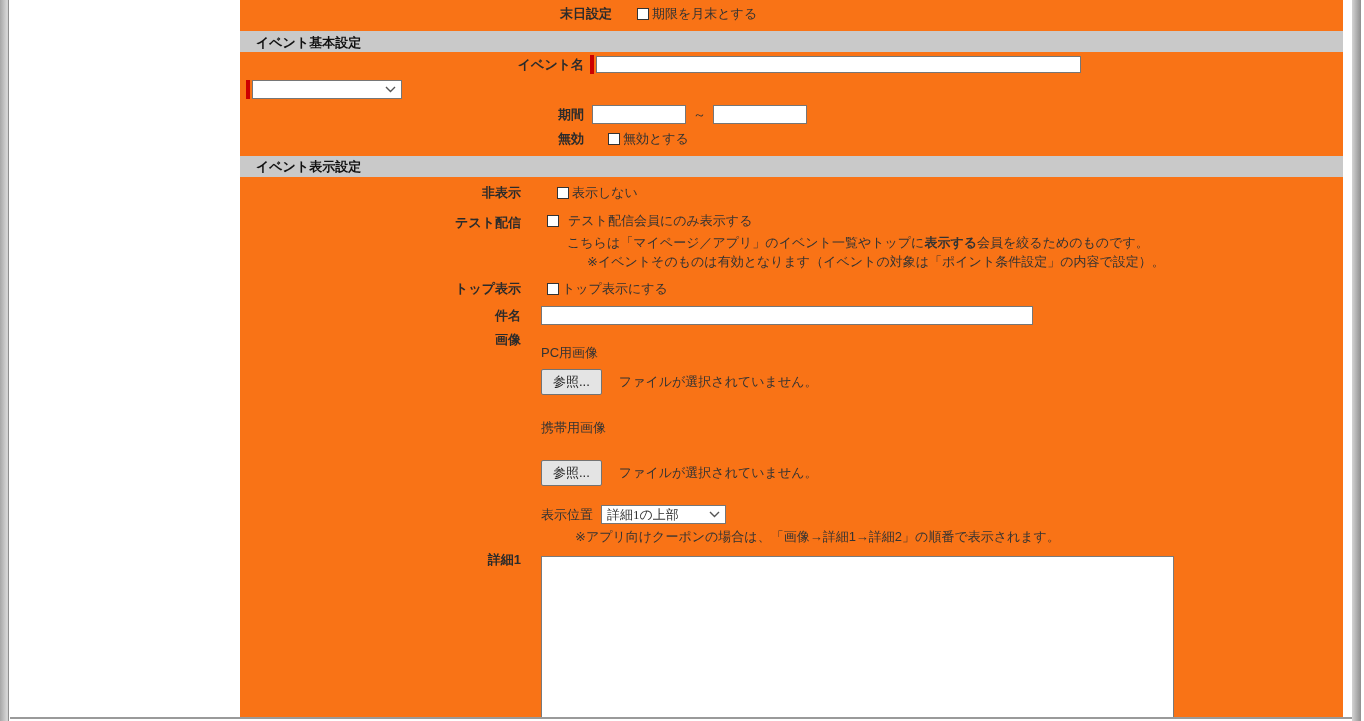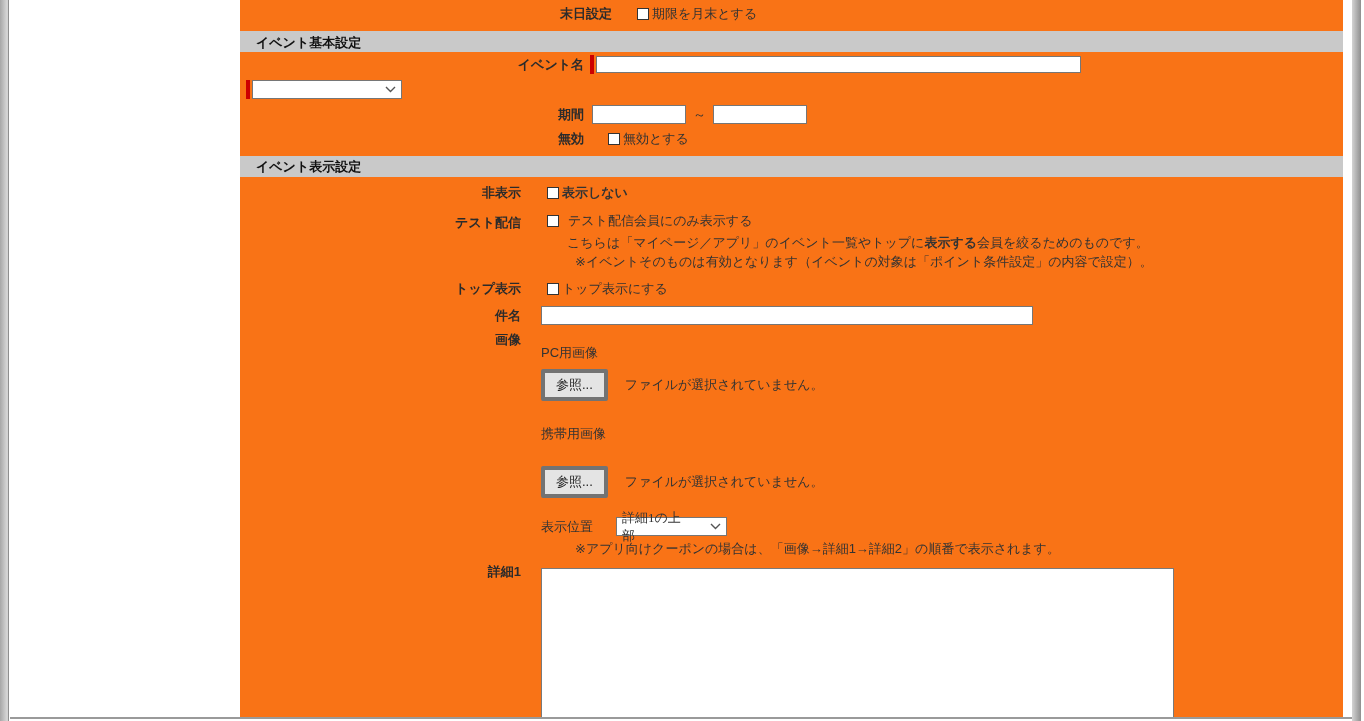--- a/index.html
+++ b/index.html
@@ -50,32 +50,32 @@
   .sel .chev { flex:none; margin-left:6px; }
 
   .cb { width:12px; height:12px; border:1px solid #333; background:#fff;
         display:inline-block; flex:none; }
   .cbtxt { margin-left:3px; }
   .cbtxt.wide { margin-left:9px; }
 
   .note { color:#333; line-height:19px; }
   .b { font-weight:bold; }
 
-  .btn { display:inline-block; background:#e4e4e4; border:4px solid #737373;
+  .btn { display:inline-block; background:#e4e4e4; border:1px solid #737373;
          border-radius:2px; padding:3px 11px; font-size:13px; color:#222; }
 
   textarea.detail { width:633px; height:210px; border:1px solid #7a7a7a; background:#fff;
                     resize:none; position:relative; z-index:1;
                     font:13px "Liberation Sans","DejaVu Sans",sans-serif; }
 
   .imgblock { display:flex; flex-direction:column; }
   .filerow { display:flex; align-items:center; }
   .filerow .fname { margin-left:17px; }
   .posrow { display:flex; align-items:center; }
-  .posrow .sel { margin-left:23px; width:111px;gap:20px; }
+  .posrow .sel { margin-left:8px; width:125px;gap:20px; }
 </style>
 </head>
 <body>
 
 <div class="left-rail"></div>
 <div class="right-rail"></div>
 <div class="bottom-rail"></div>
 <div class="side-panel"></div>
 
 <div class="content">
@@ -131,37 +131,37 @@
     </div>
   </div>
 
   <div class="sec-h second">
     <span>イベント表示設定</span>
   </div>
 
   <div class="s2">
     <div class="row" style="min-height:26px; margin-top:3px;">
       <div class="lblc">非表示</div>
-      <div style="margin-left:26px; display:flex; align-items:center;font-weight:bold;">
+      <div style="margin-left:36px; display:flex; align-items:center;">
         <span class="cb"></span>
         <span class="cbtxt">表示しない</span>
       </div>
     </div>
 
     <div class="row top-align" style="margin-top:6px;">
       <div class="lblc" style="padding-top:2px;">テスト配信</div>
       <div style="margin-left:26px; display:flex; flex-direction:column;">
         <div style="display:flex; align-items:center;">
           <span class="cb"></span>
           <span class="cbtxt wide">テスト配信会員にのみ表示する</span>
         </div>
         <div class="note" style="margin-left:20px; margin-top:3px;">
           <span>こちらは「マイページ／アプリ」のイベント一覧やトップに</span><span class="b">表示する</span><span>会員を絞るためのものです。</span>
         </div>
-        <div class="note" style="margin-left:28px;">※イベントそのものは有効となります（イベントの対象は「ポイント条件設定」の内容で設定）。</div>
+        <div class="note" style="margin-left:40px;">※イベントそのものは有効となります（イベントの対象は「ポイント条件設定」の内容で設定）。</div>
       </div>
     </div>
 
     <div class="row" style="min-height:24px; margin-top:6px;">
       <div class="lblc">トップ表示</div>
       <div style="margin-left:26px; display:flex; align-items:center;">
         <span class="cb"></span>
         <span class="cbtxt">トップ表示にする</span>
       </div>
     </div>

